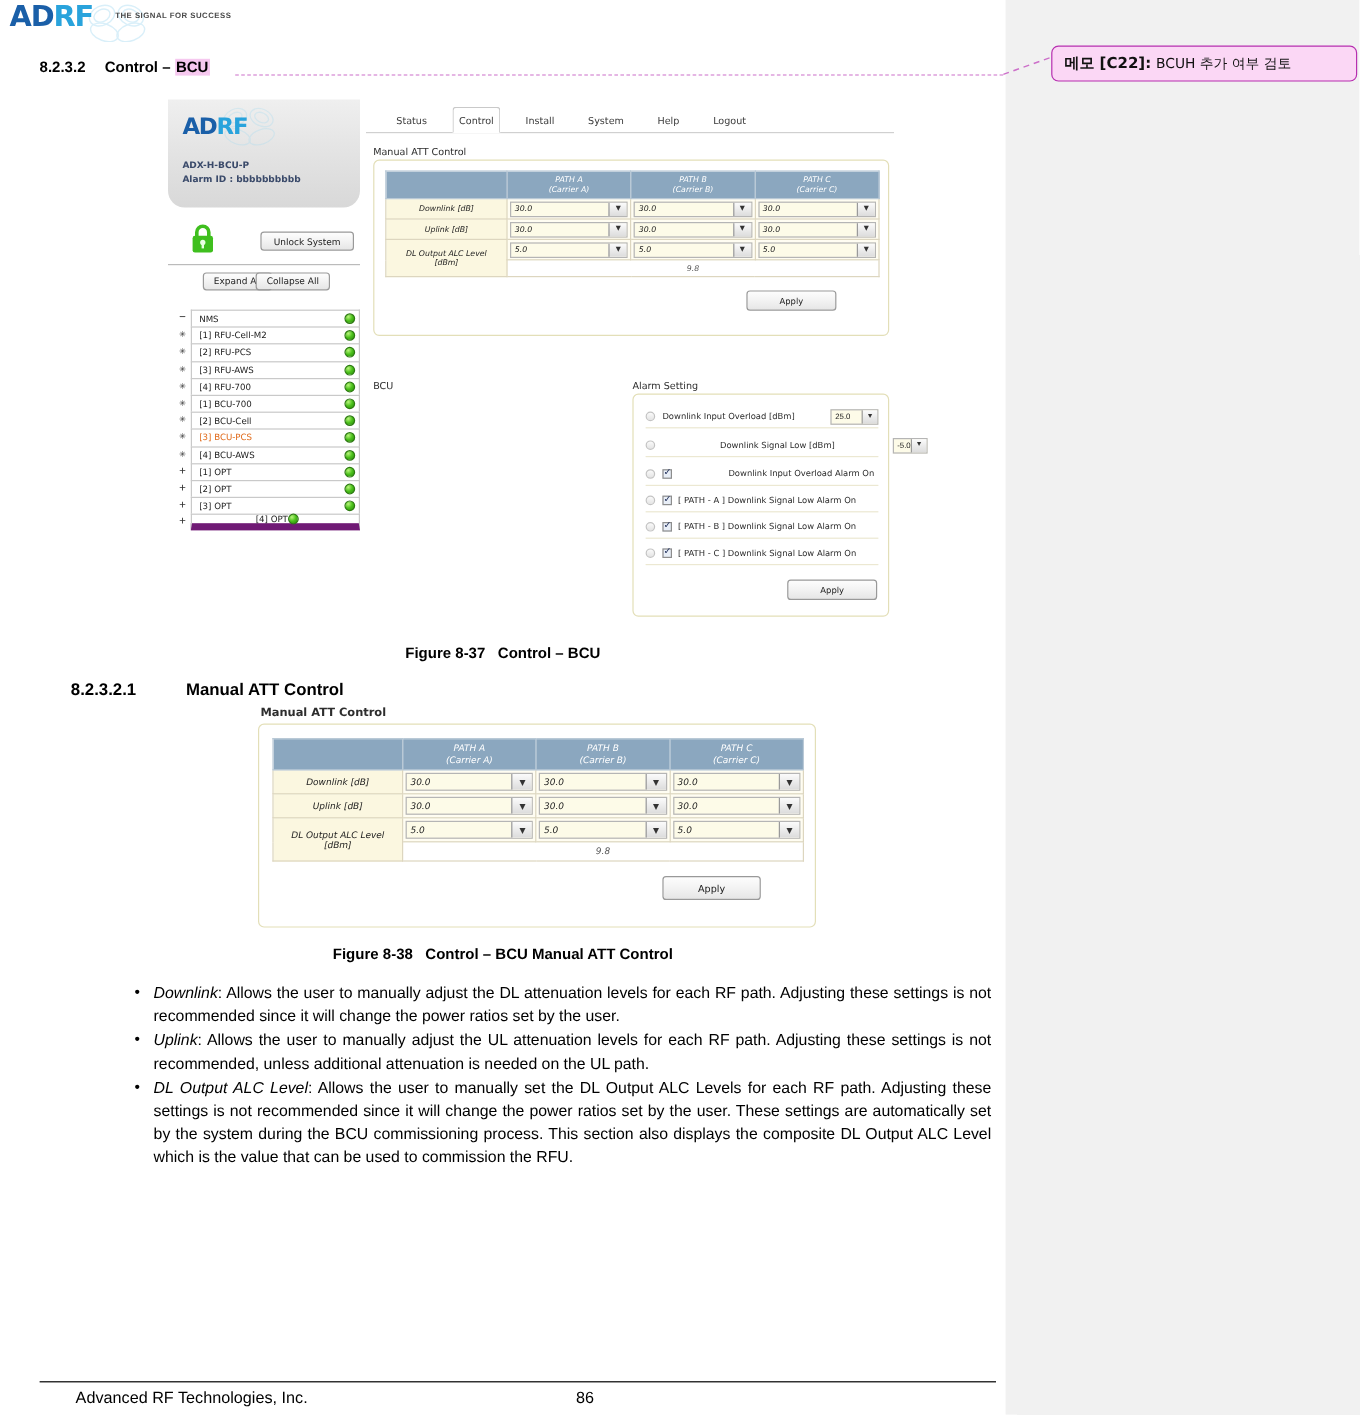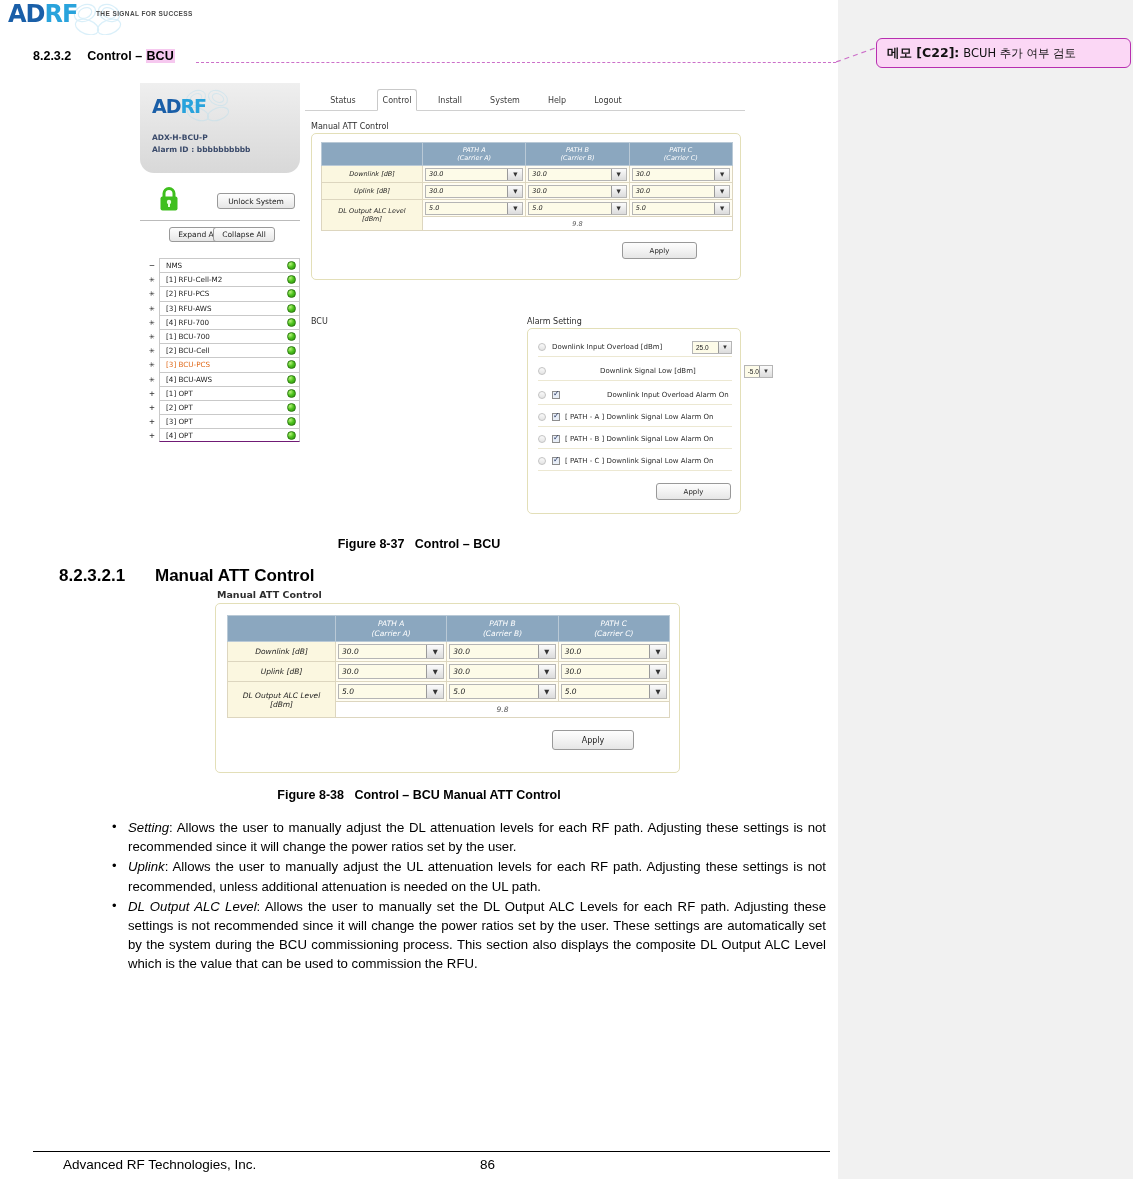--- a/index.html
+++ b/index.html
@@ -68,21 +68,21 @@
   .hr-left { position:absolute; left:5px; top:137px; width:160px; height:1px; background:#bbb; }
   #btn-expand  { position:absolute; left:10px; top:144px; width:58px; height:15px;margin-left:24px; }
   #btn-collapse{ position:absolute; left:78px; top:144px; width:62px; height:15px; }
 
   .tree { position:absolute; left:10px; top:175px; width:155px; }
   .tree-row { display:flex; align-items:center; height:14.2px; position:relative; }
   .tree-exp { width:14px; text-align:center; font-size:9px; color:#333; font-family:"DejaVu Sans Mono", monospace;
               line-height:14px; }
   .tree-box { flex:1; display:flex; align-items:center; justify-content:space-between;
               border:1px solid #c9c9c9; border-bottom:none; background:#fff; height:14.2px; padding:0 3px 0 6px; }
-  .tree-row:last-child .tree-box { border-bottom:1px solid #701a75; }
+  .tree-row:last-child .tree-box { border-bottom:6px solid #701a75;justify-content:center; }
   .tree-label { font-size:7.2px; color:#1c1c1c; font-family:"DejaVu Sans", sans-serif; white-space:nowrap; }
   .tree-label.alert { color:#e06a1a; }
   .led { width:9px; height:9px; border-radius:50%;
          background:radial-gradient(circle at 32% 28%, #b9f47c 0%, #4cc21c 48%, #2a8a0c 100%);
          border:1px solid #2d7a11; }
 
   
   .content { position:absolute; left:170px; top:0; width:440px; height:435px; }
   .tabbar { position:absolute; left:0; top:3px; width:440px; height:25px; border-bottom:1px solid #d0d0d0; }
   .tab { position:absolute; top:3px; height:22px; font-size:8px; color:#3b3b3b; display:flex;
@@ -109,21 +109,21 @@
   .alarm-row { display:flex; align-items:center; border-bottom:1px solid #ece8d2; }
   .radio-dot { width:8px; height:8px; border-radius:50%; border:1px solid #c3c3c3;
                background:linear-gradient(180deg,#fafafa,#e4e4e4); flex:0 0 auto; }
   .chk { width:8px; height:8px; border:1px solid #8d8d8d; background:#e8eef7; position:relative; flex:0 0 auto; }
   .chk:after { content:"✓"; position:absolute; left:0px; top:-3px; font-size:8px; color:#22315c;
                line-height:10px; font-family:"DejaVu Sans", sans-serif; }
   .alarm-lbl { font-size:7px; color:#2b2b2b; font-family:"DejaVu Sans", sans-serif; white-space:nowrap; }
 
   
   .fig-cap { position:absolute; width:838px; text-align:center; font-size:12.5px; font-weight:bold; color:#000; }
-  #h-83321 { position:absolute; left:59px; top:566px; font-size:17px; font-weight:bold; color:#000; white-space:nowrap; }
+  #h-83321 { position:absolute; left:59px; top:566px; font-size:14px; font-weight:bold; color:#000; white-space:nowrap; }
   #h-83321 .num { display:inline-block; width:96px; }
 
   
   #fig38 { position:absolute; left:215px; top:589px; width:465px; height:184px; }
 
   
   .bullets { position:absolute; left:110px; top:818px; width:716px; }
   .bullet { position:relative; padding-left:18px; margin-bottom:1px; font-size:13.2px; line-height:19.2px;
             color:#000; text-align:justify; font-family:"Liberation Sans", sans-serif; }
   .bullet:before { content:"•"; position:absolute; left:2px; top:-1px; font-size:13px; }
@@ -517,20 +517,20 @@
       </table>
       <div class="btn" style="position: absolute; left: 336px; top: 126px; width: 82px; height: 20px; font-size: 8px;">Apply</div>
     </div>
 </div>
 
 <div class="fig-cap" style="top:788px;">
   <span>Figure 8-38</span>&nbsp;&nbsp;&nbsp;<span>Control – BCU Manual ATT Control</span>
 </div>
 
 <div class="bullets" id="bullets">
-    <div class="bullet"><i>Setting</i><span>: Allows the user to manually adjust the DL attenuation levels for each RF path.  Adjusting these settings is not recommended since it will change the power ratios set by the user.</span></div>
+    <div class="bullet"><i>Downlink</i><span>: Allows the user to manually adjust the DL attenuation levels for each RF path.  Adjusting these settings is not recommended since it will change the power ratios set by the user.</span></div>
     <div class="bullet"><i>Uplink</i><span>: Allows the user to manually adjust the UL attenuation levels for each RF path.  Adjusting these settings is not recommended, unless additional attenuation is needed on the UL path.</span></div>
     <div class="bullet"><i>DL Output ALC Level</i><span>: Allows the user to manually set the DL Output ALC Levels for each RF path.  Adjusting these settings is not recommended since it will change the power ratios set by the user.  These settings are automatically set by the system during the BCU commissioning process.  This section also displays the composite DL Output ALC Level which is the value that can be used to commission the RFU.</span></div>
   </div>
 
 <div id="foot-rule"></div>
 <div id="foot-left">Advanced RF Technologies, Inc.</div>
 <div id="foot-page">86</div>
 
 </body></html>

